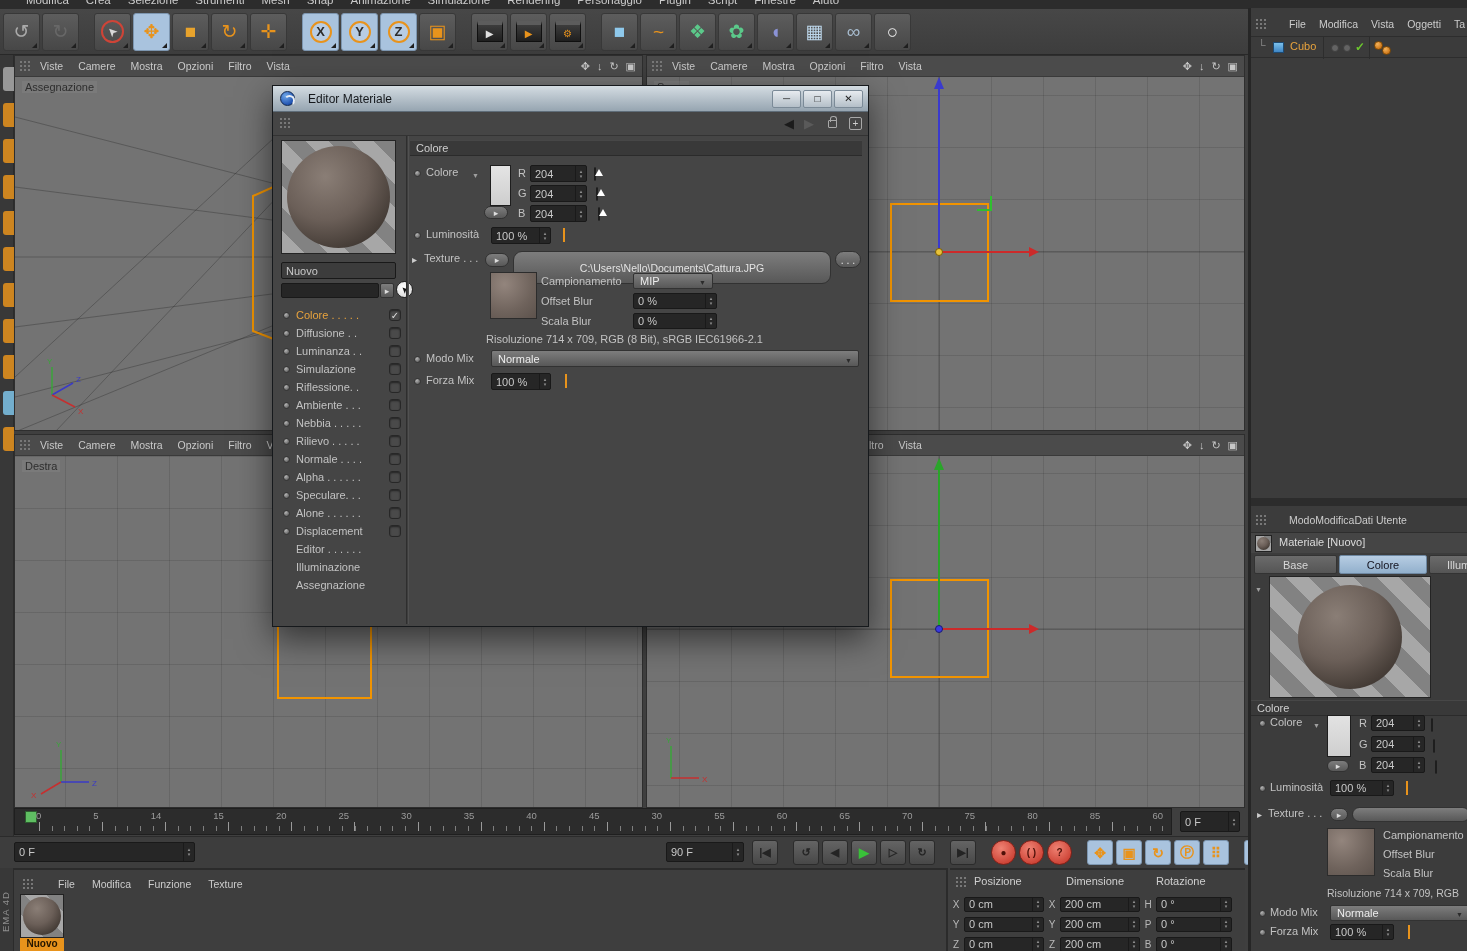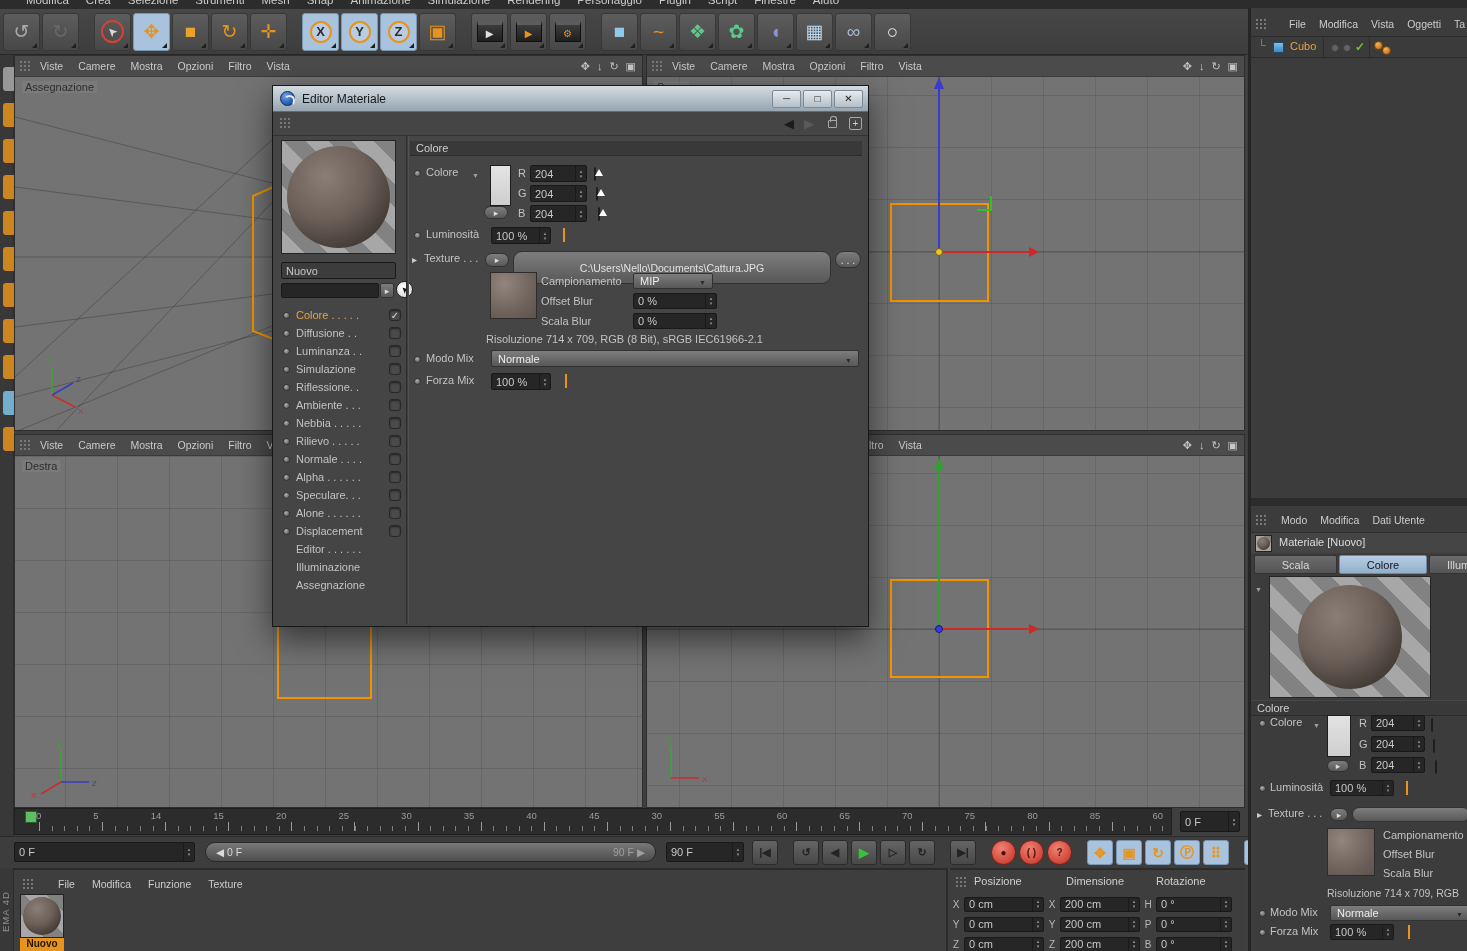--- a/index.html
+++ b/index.html
@@ -63,21 +63,21 @@
   .vpmenu .mitems { display:flex; gap:15px; margin-left:8px; }
   .vpmenu .vicons { margin-left:auto; display:flex; gap:7px; padding-right:6px; font-size:11px; color:#c6c6c6; }
   .vplabel { position:absolute; top:25px; left:7px; font-size:11px; color:#2e2e2e; background:rgba(130,130,130,.45); padding:0 3px; z-index:3; }
   .vpbody { position:absolute; left:0; right:0; top:21px; bottom:0; }
   .gridbg { background-image:linear-gradient(rgba(35,35,35,.16) 1px,transparent 1px),linear-gradient(90deg,rgba(35,35,35,.16) 1px,transparent 1px); background-size:52px 52px; }
   .vpsvg { position:absolute; left:0; top:0; }
 
   
   #dialog { left:272px; top:85px; width:597px; height:542px; background:#454545; border:1px solid #16191c; box-shadow:0 12px 32px rgba(0,0,0,.55); z-index:20; }
   #dlg-title { position:absolute; left:0; top:0; right:0; height:26px; background:linear-gradient(#d4dce2,#96a5b1); border-bottom:1px solid #5f6d79; display:flex; align-items:center; padding-left:7px; }
-  #dlg-title .ttl { color:#15181c; font-size:12px; margin-left:7px; }
+  #dlg-title .ttl { color:#15181c; font-size:12px; margin-left:13px; }
   #dlg-logo { width:15px; height:15px; border-radius:50%; background:radial-gradient(circle at 35% 30%, #6fa7e8, #1d4fae 75%); border:1px solid #12294f; position:relative; }
   #dlg-logo::after { content:""; position:absolute; left:3px; top:3px; width:7px; height:7px; border:2px solid #e8eef5; border-radius:50%; border-bottom-color:transparent; border-left-color:transparent; }
   .winbtn { width:29px; height:18px; margin-left:2px; background:linear-gradient(#e7ebef,#b4bfc8); border:1px solid #7b8a97; border-radius:2px; display:flex; align-items:center; justify-content:center; font-size:10px; color:#222; }
   #dlg-nav { position:absolute; left:0; top:26px; right:0; height:24px; background:#454545; border-bottom:1px solid #333333; display:flex; align-items:center; padding:0 6px; }
   #dlg-nav .navic { font-size:13px; margin-left:10px; }
   #dlg-lock { width:9px; height:8px; border:1px solid #a8a8a8; border-radius:1px; position:relative; margin-left:14px; }
   #dlg-lock::before { content:""; position:absolute; left:1px; top:-5px; width:5px; height:5px; border:1px solid #a8a8a8; border-bottom:0; border-radius:3px 3px 0 0; }
   #dlg-add { width:13px; height:13px; border:1px solid #a8a8a8; border-radius:2px; margin-left:12px; display:flex; align-items:center; justify-content:center; color:#cfcfcf; font-size:10px; }
   #dlg-add::after { content:"+"; }
   #dlg-divider { position:absolute; left:133px; top:50px; bottom:2px; width:3px; background:#3e3e3e; border-left:1px solid #2e2e2e; border-right:1px solid #515151; }
@@ -475,24 +475,20 @@
 <span class="fld abs" id="frame-top">
   <input value="0 F" style="">
     <span class="spin"></span>
 </span>
 
 <div id="transport" class="abs">
   <span class="fld" id="spin1">
     <input value="0 F" style="">
       <span class="spin"></span>
   </span>
-  <div id="range">
-    <span class="rs">◀ 0 F</span>
-    <span class="re">90 F ▶</span>
-  </div>
   <span class="fld" id="spin2">
     <input value="90 F" style="">
       <span class="spin"></span>
   </span>
   <div id="tbuttons">
 
       <div class="tbn">
         <span>|◀</span>
       </div>
 
@@ -681,35 +677,35 @@
     <span class="gcheck" style="left:104px;top:3px;"></span>
     <span class="abs" style="left:118px;top:0;width:1px;height:22px;background:#2d2d2d;"></span>
     <span class="odot" style="left:123px;top:4px;"></span>
     <span class="odot" style="left:131px;top:9px;"></span>
   </div>
   <div class="abs" style="left:0;top:490px;width:219px;height:8px;background:#2c2c2c;"></div>
 
   
   <div class="pmenu" style="top:502px;left:4px;">
     <span class="grip"></span>
-    <span class="mitems" style="display:flex;gap:13px;">
+    <span class="mitems" style="display:flex;margin-left:8px;">
 
     <span class="mi">Modo</span>
         <span class="mi">Modifica</span>
         <span class="mi">Dati Utente</span>
       </span>
   </div>
   <div class="abs" style="left:0;top:524px;width:219px;height:21px;background:#454545;border-top:1px solid #2e2e2e;">
     <span class="abs stripes" style="left:4px;top:2px;width:17px;height:17px;border:1px solid #222;">
         <span class="sphere" style="position:absolute;inset:1px;"></span>
       </span>
     <span class="abs" style="left:28px;top:3px;color:#dcdcdc;">Materiale [Nuovo]</span>
   </div>
   <div class="abs" style="left:0;top:546px;width:219px;height:22px;">
-    <span class="tab" style="left:3px;top:1px;width:83px;">Scala</span>
+    <span class="tab" style="left:3px;top:1px;width:83px;">Base</span>
     <span class="tab active" style="left:88px;top:1px;width:88px;">Colore</span>
     <span class="tab" style="left:178px;top:1px;width:88px;">Illuminazio</span>
   </div>
   <span class="abs tri" style="left:4px;top:574px;"></span>
   <div class="abs stripes" style="left:18px;top:568px;width:162px;height:122px;border:1px solid #242424;">
     <div class="sphere" style="position:absolute;left:28px;top:8px;width:104px;height:104px;"></div>
   </div>
   <div class="hdr abs" style="left:0;top:692px;width:219px;height:16px;font-size:11px;">Colore</div>
 
   <span class="dot abs" style="left:8px;top:712px;"></span>

